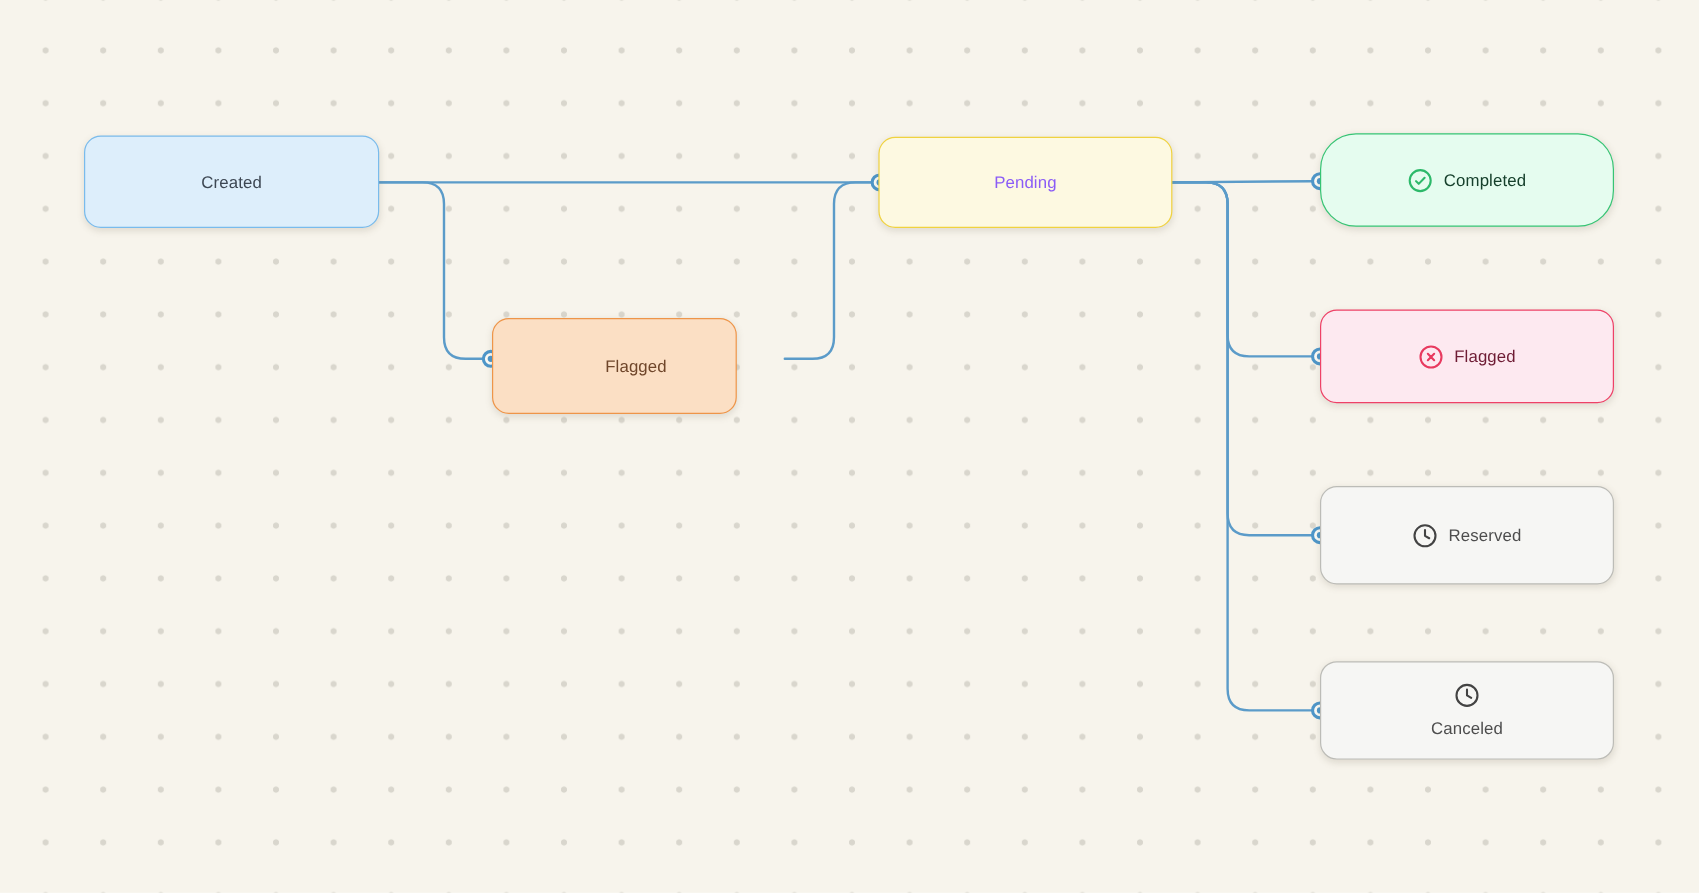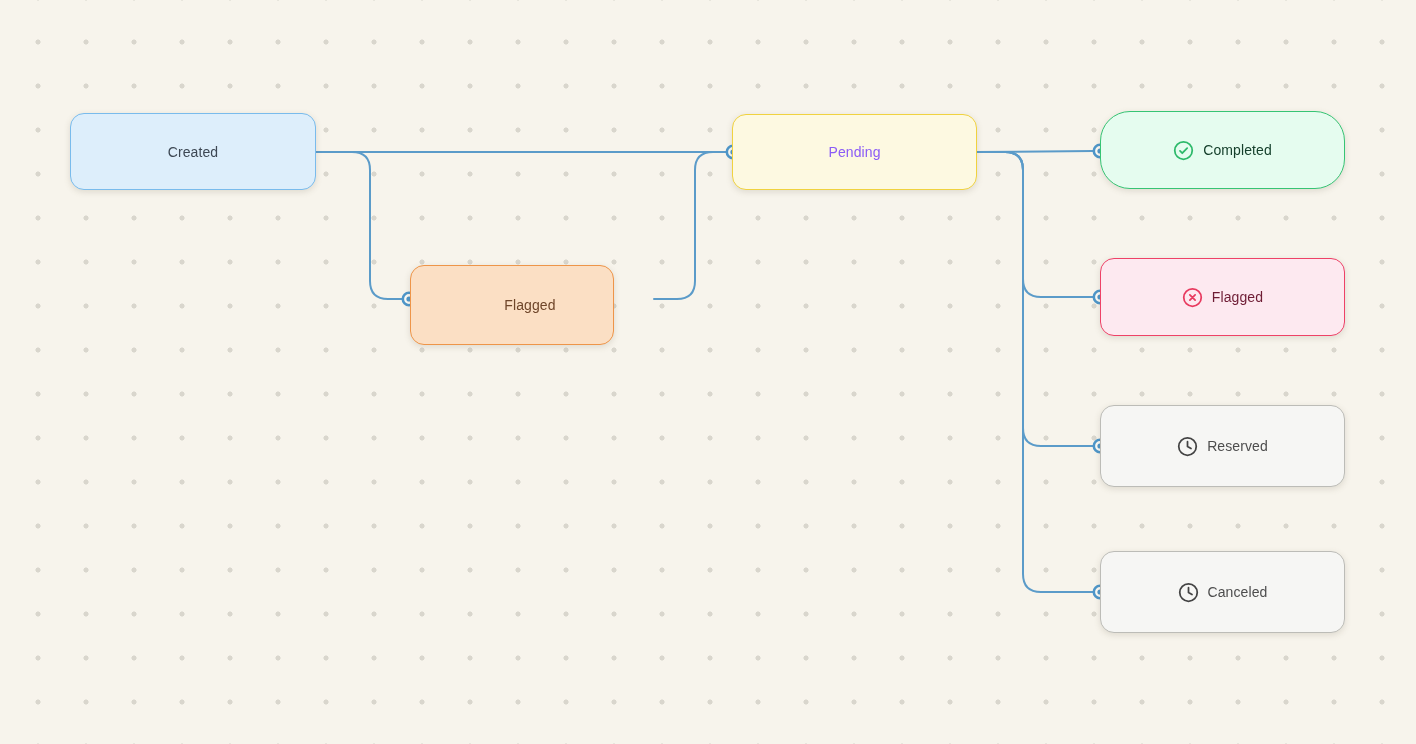--- a/index.html
+++ b/index.html
@@ -99,21 +99,21 @@
         </svg>
         <span>Flagged</span>
       </div>
       <div class="node" style="left: 1100px; top: 405px; width: 245px; height: 82px; background: rgb(246, 246, 244); border-color: rgb(188, 188, 183); color: rgb(77, 77, 77);">
         <svg class="icon-svg" width="21" height="21" viewBox="0 0 24 24" fill="none" stroke="#434343" stroke-width="2" stroke-linecap="round" stroke-linejoin="round">
           <circle cx="12" cy="12" r="10"></circle>
           <path d="M12 6.5v5.5l4 2.3"></path>
         </svg>
         <span>Reserved</span>
       </div>
-      <div class="node" style="left: 1100px; top: 551px; width: 245px; height: 82px; background: rgb(246, 246, 244); border-color: rgb(188, 188, 183); color: rgb(77, 77, 77);">
+      <div class="node" style="left: 1100px; top: 551px; width: 245px; height: 82px; background: rgb(246, 246, 244); border-color: rgb(188, 188, 183); color: rgb(77, 77, 77); flex-direction: column;">
         <svg class="icon-svg" width="21" height="21" viewBox="0 0 24 24" fill="none" stroke="#434343" stroke-width="2" stroke-linecap="round" stroke-linejoin="round">
           <circle cx="12" cy="12" r="10"></circle>
           <path d="M12 6.5v5.5l4 2.3"></path>
         </svg>
         <span>Canceled</span>
       </div>
     </div>
 </div>
 
 </body></html>

